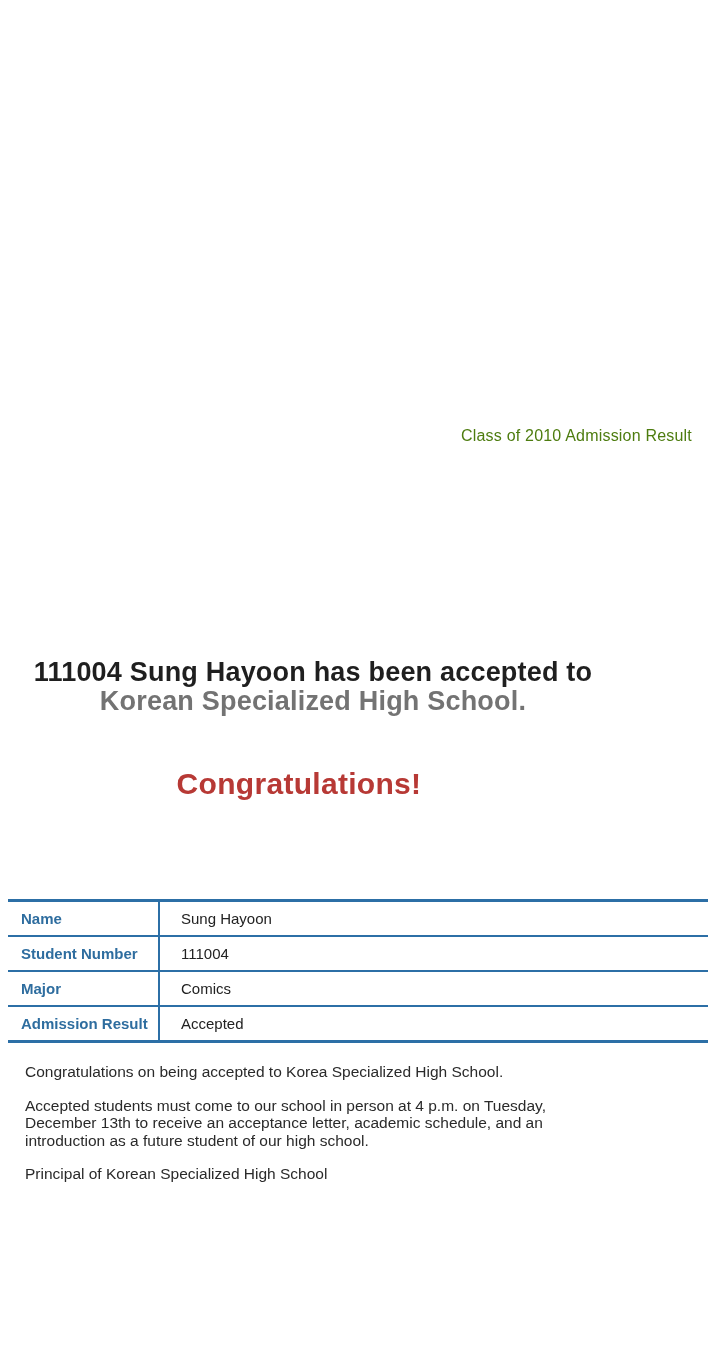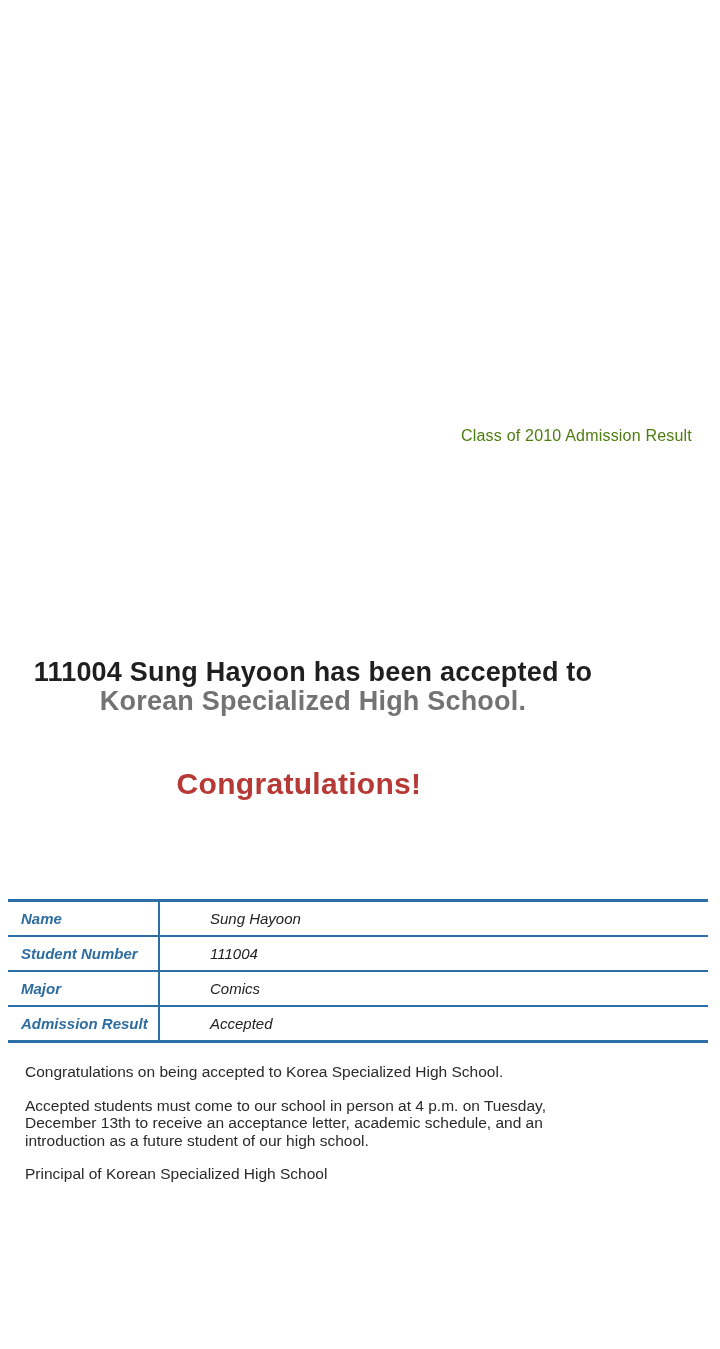--- a/index.html
+++ b/index.html
@@ -59,44 +59,42 @@
     top: 899px;
     left: 8px;
     width: 700px;
     border-top: 3px solid #2c6fa6;
     border-bottom: 3px solid #2c6fa6;
   }
   .result-row {
     display: flex;
     height: 33px;
     border-bottom: 2px solid #2c6fa6;
-    font-style: italic;
   }
   .result-row:last-child {
     border-bottom: none;
   }
   .result-label {
     width: 137px;
     border-right: 2px solid #2c6fa6;
     padding-left: 13px;
     box-sizing: content-box;
     line-height: 33px;
     font-size: 15px;
     font-weight: 700;
     color: #2e6d9f;
     white-space: nowrap;
     overflow: hidden;
   }
   .result-value {
     flex: 1;
-    padding-left: 32px;
+    padding-left: 21px;
     line-height: 33px;
     font-size: 15px;
     color: #222222;
-    margin-left: 18px;
   }
 
   .letter {
     position: absolute;
     top: 1063px;
     left: 25px;
     width: 560px;
     font-size: 15.5px;
     line-height: 17.5px;
     color: #2a2a2a;

